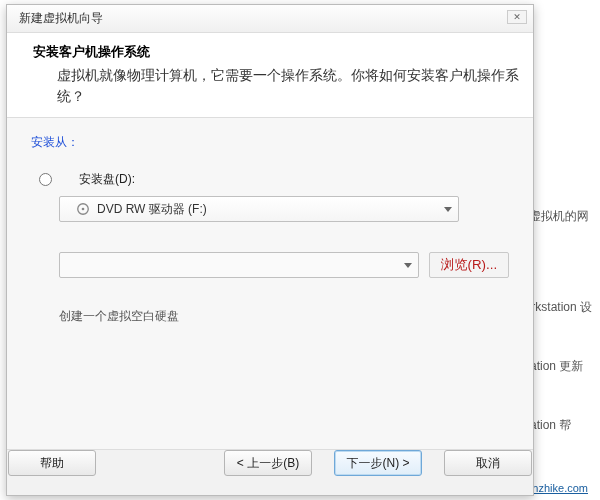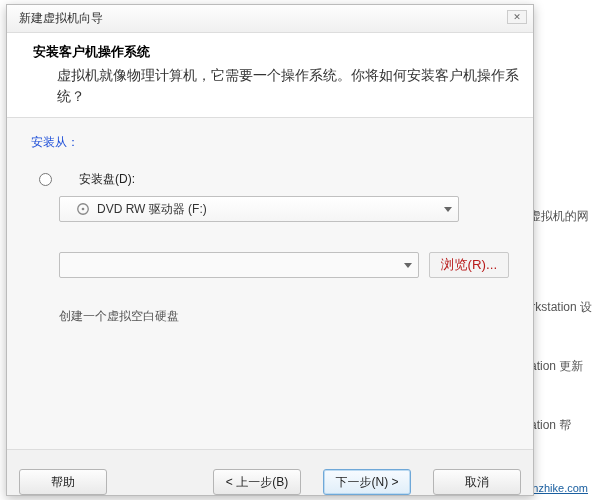--- a/index.html
+++ b/index.html
@@ -29,21 +29,21 @@
 .indent { margin-left: 28px; }
 .dropdown { width: 400px; height: 26px; border: 1px solid #c0c0c0; background: linear-gradient(#fff,#f5f5f5); display: flex; align-items: center; padding: 0 15px; position: relative; color: #333; border-radius: 2px; }
 .dropdown.disabled { color: #888; background: #fafafa; }
 .dropdown .dd-icon { width: 16px; height: 16px; margin-right: 6px; display: inline-flex; align-items: center; justify-content: center; }
 .dropdown .caret { position: absolute; right: 6px; width: 0; height: 0; border-left: 4px solid transparent; border-right: 4px solid transparent; border-top: 5px solid #666; }
 .iso-row { display: flex; align-items: center; gap: 10px; }
 .iso-input { flex: 1; }
 .browse { width: 80px; height: 26px; border: 1px solid #c9c9c9; background: #f4f4f4; color: #b91c1c; border-radius: 2px; }
 .option-block { margin-bottom: 30px; }
 .hint { color: #555; margin-top: 2px; }
-.footer { height: 46px; border-top: 1px solid #ddd; background: #f2f2f2; display: flex; align-items: flex-end; padding: 0 12px; }
+.footer { height: 46px; border-top: 1px solid #ddd; background: #f2f2f2; display: flex; align-items: flex-start; padding: 0 1px; }
 .footer .spacer { flex: 1; }
 .btn { min-width: 88px; height: 26px; border: 1px solid #b5b5b5; background: linear-gradient(#fdfdfd,#e9e9e9); color: #222; margin-left: 22px; font-size: 12px; border-radius: 3px; cursor: pointer; }
 .btn.primary { border: 1px solid #6fa8d8; box-shadow: 0 0 0 1px #bcdaf1 inset; background: linear-gradient(#f7fbff,#e0eef9); }
 .btn.help { margin-left: 0; }
 .dvd-svg { fill: #888; }
 </style>
 </head>
 <body>
 
 <div class="bg-links">

